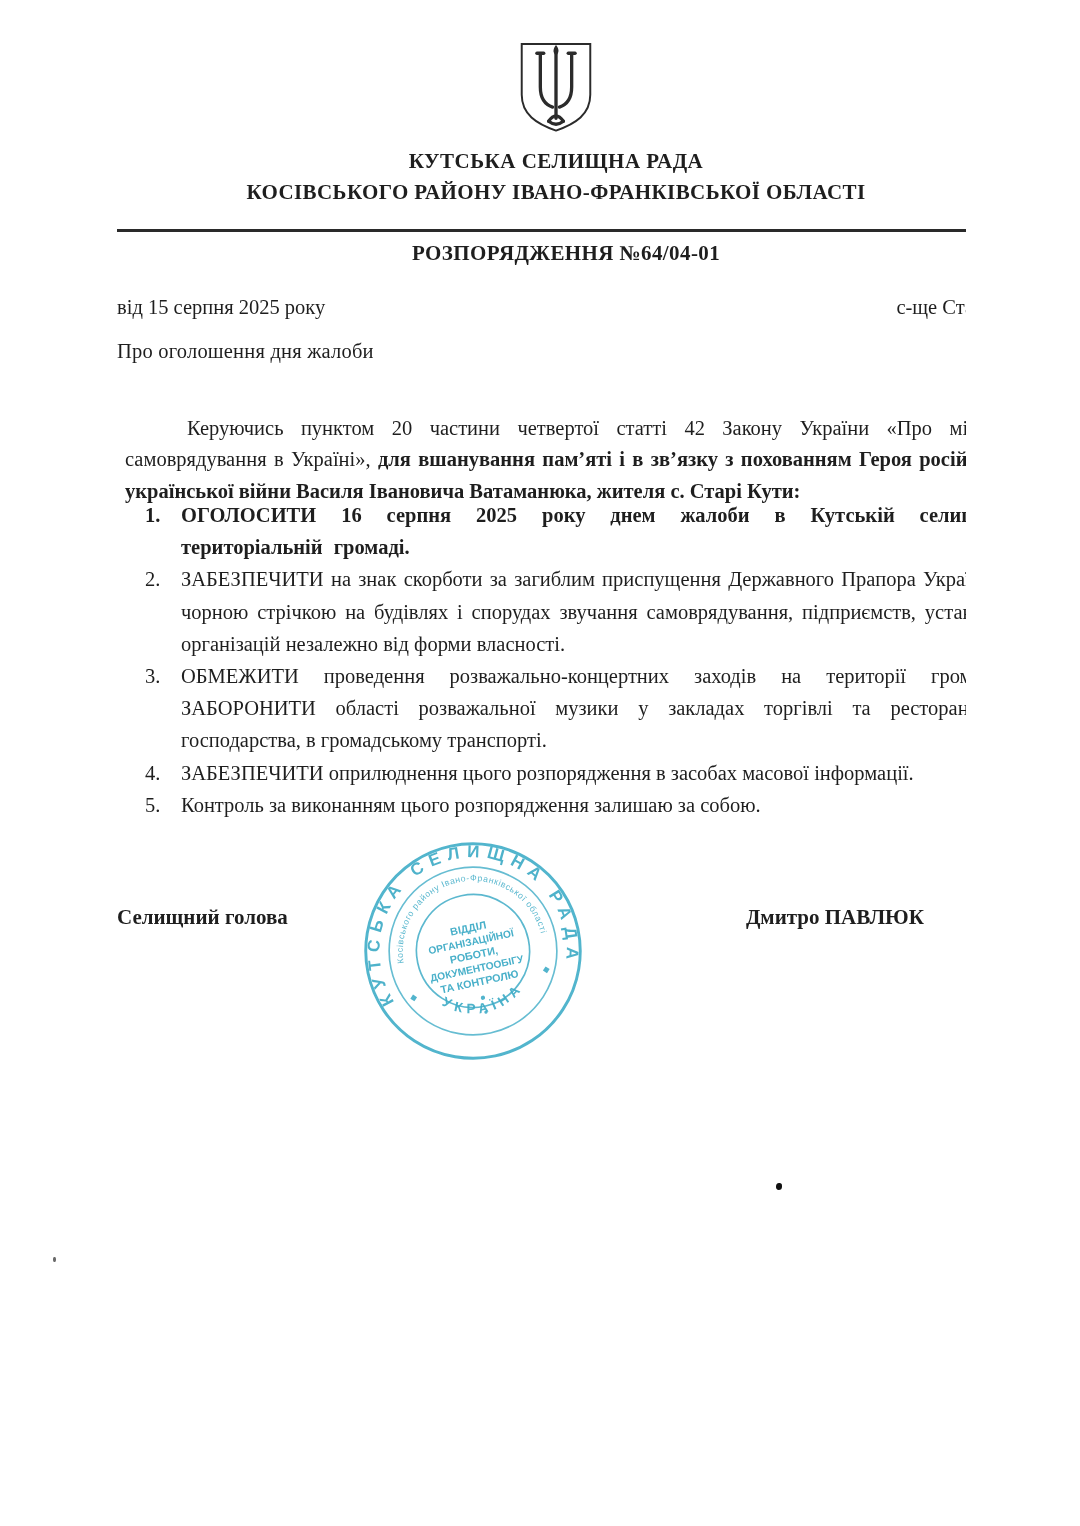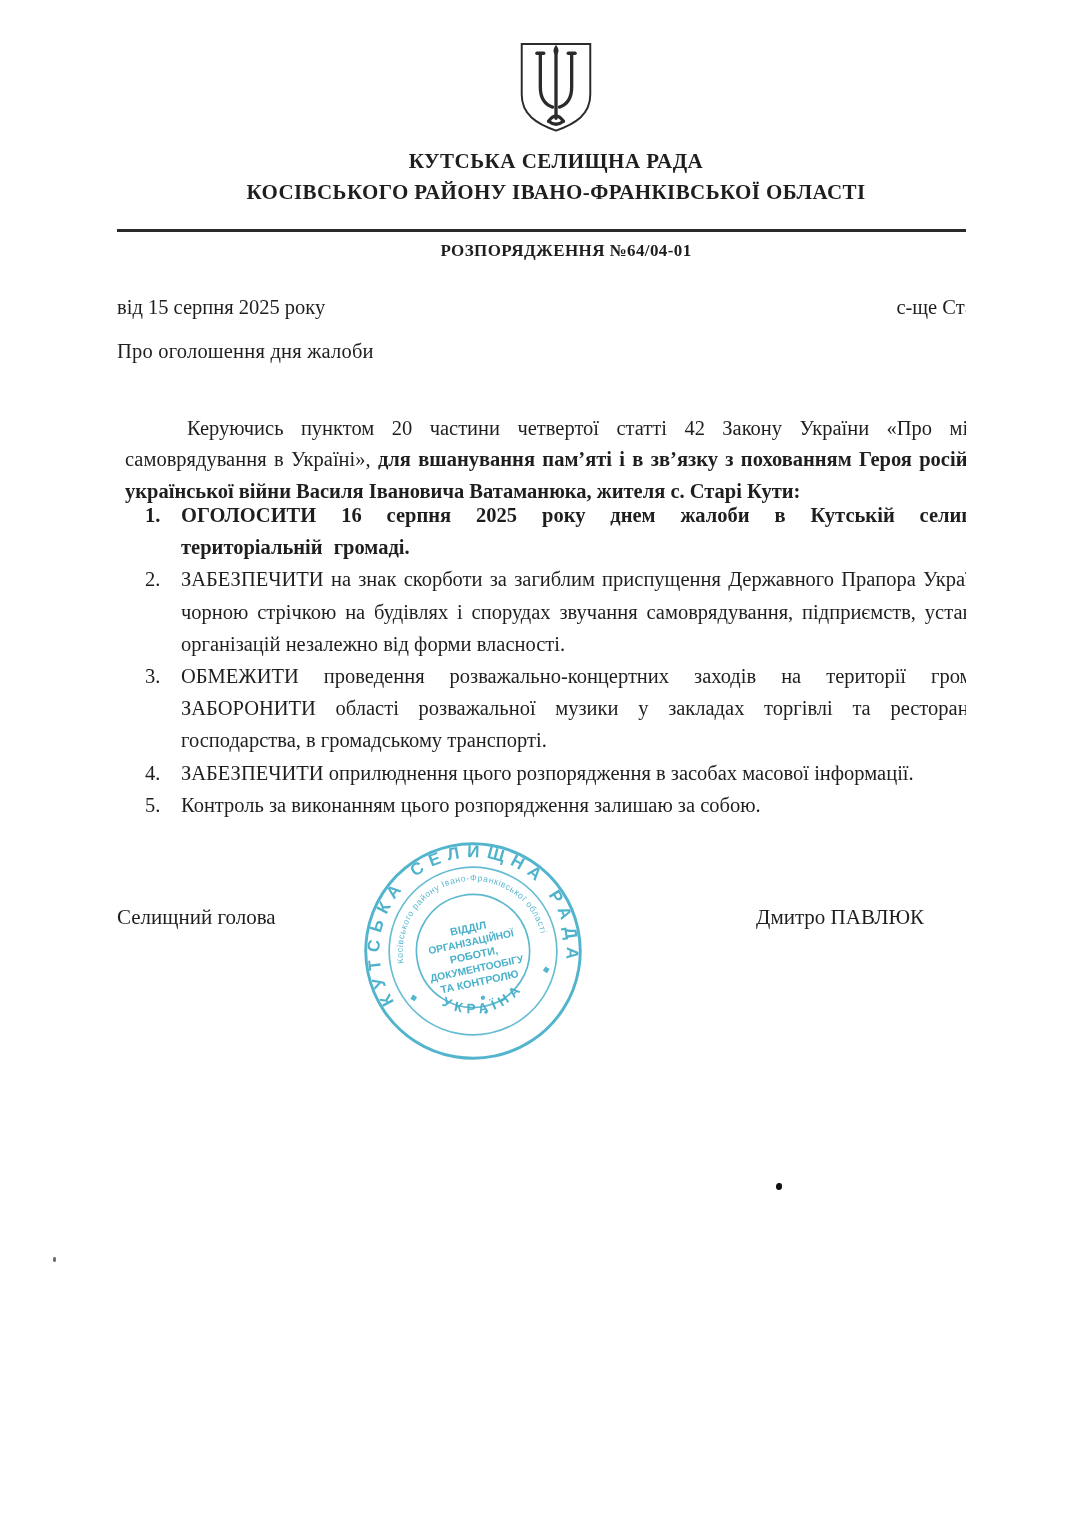--- a/index.html
+++ b/index.html
@@ -16,21 +16,21 @@
   .org-block{
     position:absolute;left:0;top:146px;width:1080px;
     text-align:center;padding-left:32px;box-sizing:border-box;
   }
   .org-line1{font-size:21px;font-weight:bold;letter-spacing:.5px;line-height:30px;}
   .org-line2{font-size:21px;font-weight:bold;letter-spacing:.4px;line-height:32px;}
   .rule{position:absolute;left:117px;top:229px;width:925px;height:3px;background:#2a2a2a;}
   .doc-title{
     position:absolute;left:0;top:241px;width:1080px;
     text-align:center;padding-left:52px;box-sizing:border-box;
-    font-size:17px;font-weight:bold;letter-spacing:.4px;
+    font-size:21px;font-weight:bold;letter-spacing:.4px;
   }
   
   .meta-row{
     position:absolute;left:117px;top:296px;width:873px;
     display:flex;justify-content:space-between;
     font-size:20.5px;
   }
   .subject{
     position:absolute;left:117px;top:340px;
     font-size:20.5px;font-weight:normal;letter-spacing:.2px;
@@ -49,21 +49,21 @@
   }
   .li{display:flex;align-items:flex-start;}
   .li .num{flex:0 0 36px;margin-left:28px;}
   .li .txt{flex:1 1 auto;text-align:justify;}
   .li.bold{font-weight:bold;}
   .li.bold .txt{word-spacing:6px;}
   
   .sign-row{
     position:absolute;left:117px;top:905px;width:807px;
     display:flex;justify-content:space-between;
-    font-size:21px;font-weight:normal;
+    font-size:21px;font-weight:bold;
   }
   
   .stamp{
     position:absolute;left:356px;top:834px;width:234px;height:234px;
     transform:rotate(-12deg);
     opacity:.92;
   }
   .stamp text{font-family:"Liberation Sans", sans-serif;}
   
   .speck1{position:absolute;left:776px;top:1183px;width:6px;height:7px;background:#101010;border-radius:50% 40% 55% 45%;}

